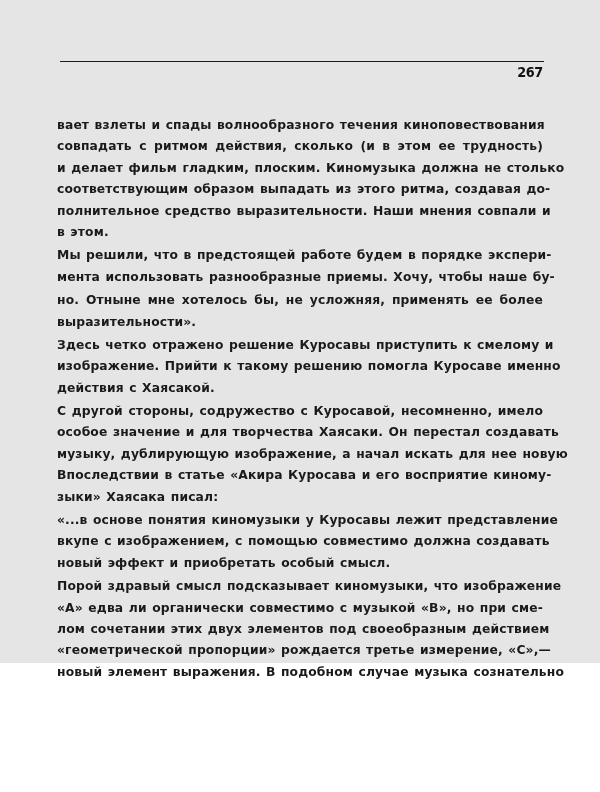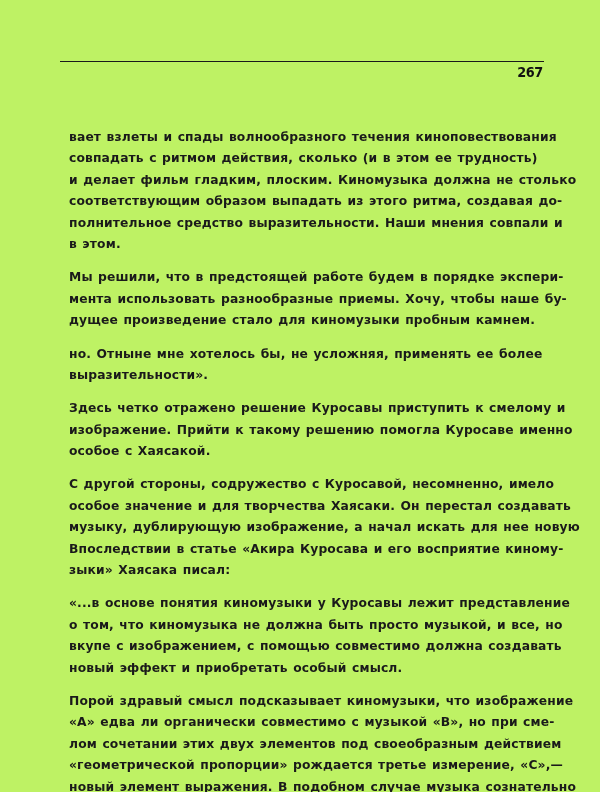--- a/index.html
+++ b/index.html
@@ -1,32 +1,32 @@
 <!DOCTYPE html>
 <html><head>
 <meta charset="utf-8">
 <style>
   html, body { margin: 0; padding: 0; background: #ffffff; }
   body { width: 600px; height: 792px; position: relative; overflow: hidden; }
-  .page { position: absolute; left: 0; top: 0; width: 600px; height: 792px; background: #bef264; }
+  .page { position: absolute; left: 0; top: 0; width: 600px; height: 663px; background: #e5e5e5; }
   .header-rule {
     position: absolute; left: 60px; top: 61px; width: 484px; height: 0;
     border-top: 1.6px solid #1a1a1a;
   }
   .page-number {
     position: absolute; right: 57px; top: 64px;
     font-family: "DejaVu Sans", sans-serif; font-weight: bold; font-size: 14px;
     letter-spacing: -0.5px; color: #111; transform: scaleX(0.92); transform-origin: right;
   }
   .body-text {
     position: absolute; left: 57px; top: 115px; width: 486px;
     font-family: "DejaVu Sans", sans-serif; font-weight: bold;
     font-size: 12.3px; color: #1a1a1a;
   }
-  .para { margin: 12px; }
+  .para { margin: 0; }
   .para + .para { margin-top: 2px; }
   .line {
     display: block; height: 21.4px; line-height: 21.4px;
     text-align: justify; text-align-last: justify; white-space: nowrap;
     word-spacing: 1px; letter-spacing: 0.15px;
   }
   .line.last { text-align-last: left; }
 </style>
 </head>
 <body>
@@ -40,41 +40,39 @@
       <span class="line">вает взлеты и спады волнообразного течения киноповествования</span>
       <span class="line">совпадать с ритмом действия, сколько (и в этом ее трудность)</span>
       <span class="line">и делает фильм гладким, плоским. Киномузыка должна не столько</span>
       <span class="line">соответствующим образом выпадать из этого ритма, создавая до-</span>
       <span class="line">полнительное средство выразительности. Наши мнения совпали и</span>
       <span class="line last">в этом.</span>
     </p>
     <p class="para">
       <span class="line">Мы решили, что в предстоящей работе будем в порядке экспери-</span>
       <span class="line">мента использовать разнообразные приемы. Хочу, чтобы наше бу-</span>
-      <span class="line last">дущее произведение стало для киномузыки пробным камнем.</span>
     </p>
     <p class="para">
       <span class="line">но. Отныне мне хотелось бы, не усложняя, применять ее более</span>
       <span class="line last">выразительности».</span>
     </p>
     <p class="para">
       <span class="line">Здесь четко отражено решение Куросавы приступить к смелому и</span>
       <span class="line">изображение. Прийти к такому решению помогла Куросаве именно</span>
-      <span class="line last">особое с Хаясакой.</span>
+      <span class="line last">действия с Хаясакой.</span>
     </p>
     <p class="para">
       <span class="line">С другой стороны, содружество с Куросавой, несомненно, имело</span>
       <span class="line">особое значение и для творчества Хаясаки. Он перестал создавать</span>
       <span class="line">музыку, дублирующую изображение, а начал искать для нее новую</span>
       <span class="line">Впоследствии в статье «Акира Куросава и его восприятие киному-</span>
       <span class="line last">зыки» Хаясака писал:</span>
     </p>
     <p class="para">
       <span class="line">«...в основе понятия киномузыки у Куросавы лежит представление</span>
-      <span class="line">о том, что киномузыка не должна быть просто музыкой, и все, но</span>
       <span class="line">вкупе с изображением, с помощью совместимо должна создавать</span>
       <span class="line last">новый эффект и приобретать особый смысл.</span>
     </p>
     <p class="para">
       <span class="line">Порой здравый смысл подсказывает киномузыки, что изображение</span>
       <span class="line">«А» едва ли органически совместимо с музыкой «В», но при сме-</span>
       <span class="line">лом сочетании этих двух элементов под своеобразным действием</span>
       <span class="line">«геометрической пропорции» рождается третье измерение, «С»,—</span>
       <span class="line">новый элемент выражения. В подобном случае музыка сознательно</span>
 

